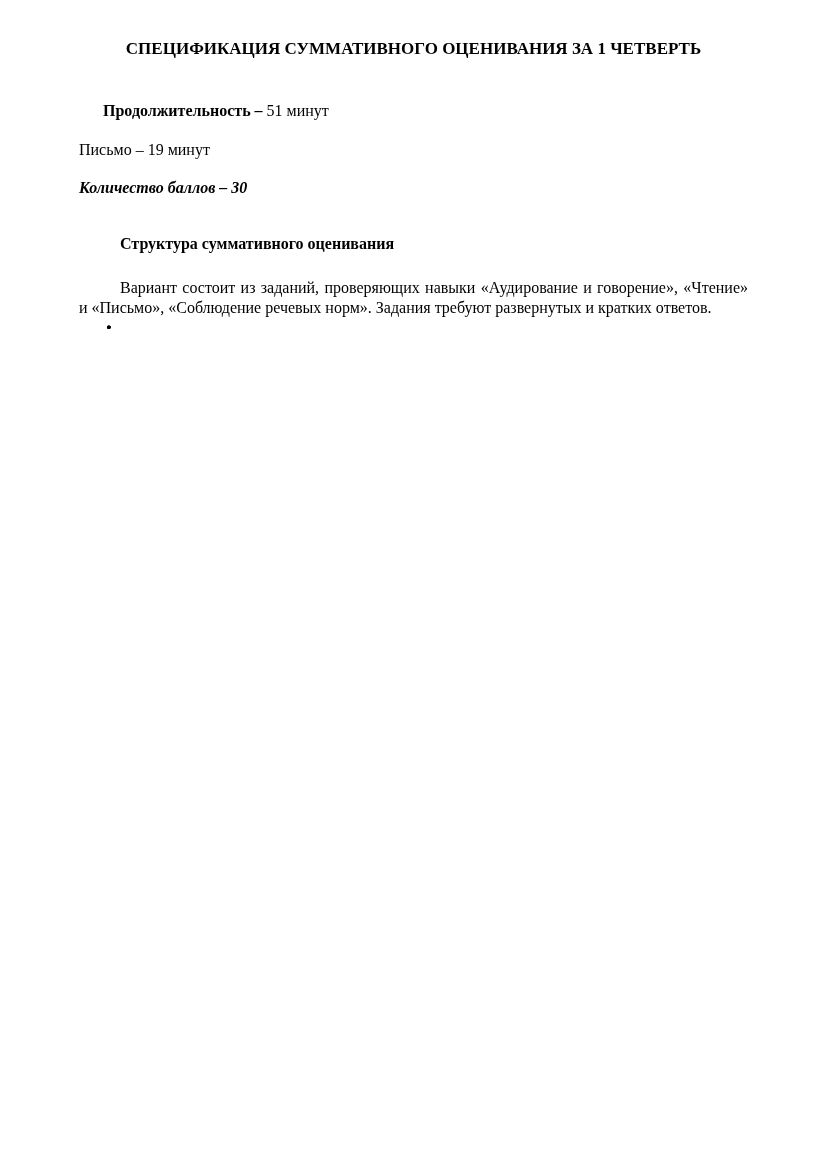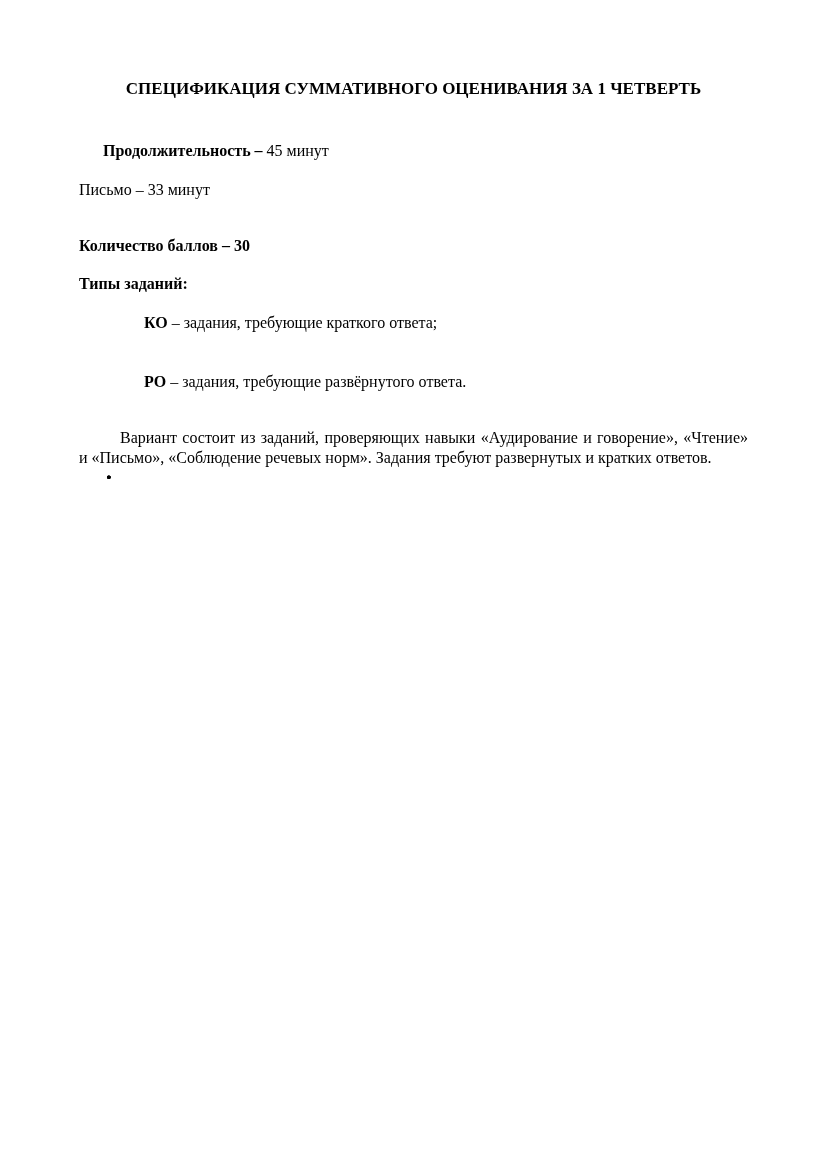--- a/index.html
+++ b/index.html
@@ -6,47 +6,47 @@
     margin: 0;
     padding: 0;
     background: #ffffff;
   }
   .page {
     position: relative;
     width: 827px;
     height: 1022px;
     background: #ffffff;
     box-sizing: border-box;
-    padding: 78px 79px 0 79px;
+    padding: 38px 79px 0 79px;
     font-family: "Liberation Serif", "DejaVu Serif", serif;
     font-size: 16px;
     line-height: 19.7px;
     color: #000000;
     overflow: hidden;
   }
   .doc-title {
     text-align: center;
     font-weight: bold;
     font-size: 17px;
     line-height: 22px;
     margin: 0 0 21px 0;
   }
   .block { margin: 0; }
   .line { white-space: pre-wrap; }
   b, .bold { font-weight: bold; }
-  .points-line { margin-top: 36px; }
+  .points-line { margin-top: 18px; font-style: italic; }
   .types-block { margin-top: 18px; }
   .indented { padding-left: 41px; }
   .section-heading {
     font-weight: bold;
     padding-left: 41px;
     margin-top: 36px;
   }
   .body-paragraph {
-    margin-top: 17px;
+    margin-top: 25px;
     text-align: justify;
     text-indent: 41px;
   }
   ul.bullet-list {
     list-style: none;
     margin: 0;
     padding: 0;
   }
   ul.bullet-list li {
     position: relative;
@@ -63,37 +63,29 @@
 </style>
 </head>
 <body>
 
 <div class="page">
 
   <div class="doc-title">СПЕЦИФИКАЦИЯ СУММАТИВНОГО ОЦЕНИВАНИЯ ЗА 1 ЧЕТВЕРТЬ</div>
 
   <div class="block">
     <div class="line">
-      <span class="bold">Продолжительность –</span><span> 45 минут</span>
+      <span class="bold">Продолжительность –</span><span> 51 минут</span>
     </div>
-    <div class="line">Письмо – 33 минут</div>
+    <div class="line">Письмо – 19 минут</div>
   </div>
 
   <div class="line bold points-line">Количество баллов – 30</div>
 
-  <div class="block types-block">
-    <div class="line bold">Типы заданий:</div>
-    <div class="line indented">
-      <span class="bold">КО</span><span> – задания, требующие краткого ответа;</span>
-    </div>
-    <div class="line indented">
-      <span class="bold">РО</span><span> – задания, требующие развёрнутого ответа.</span>
-    </div>
-  </div>
 
+  <div class="section-heading">Структура суммативного оценивания</div>
 
   <div class="body-paragraph">Вариант состоит из заданий, проверяющих навыки «Аудирование и говорение», «Чтение» и «Письмо», «Соблюдение речевых норм». Задания требуют развернутых и кратких ответов.</div>
 
   <ul class="bullet-list">
     <li>
       <span class="marker">•</span>
     </li>
     <li>
       <span class="marker">•</span>
     </li>

